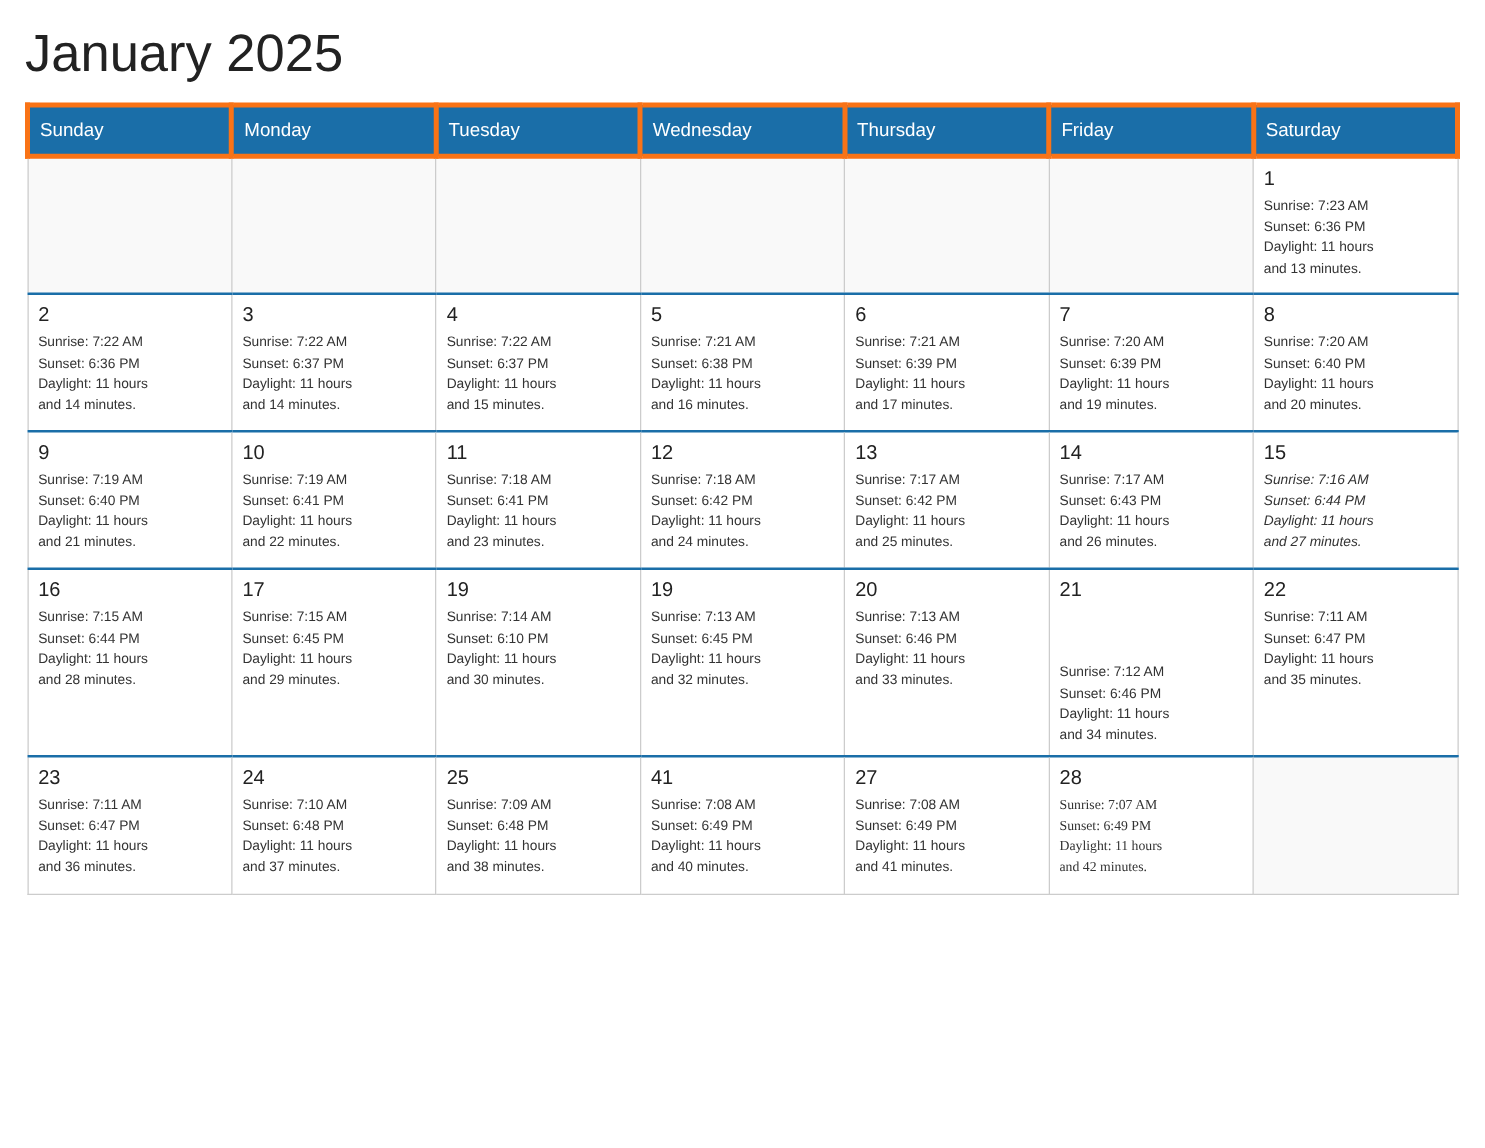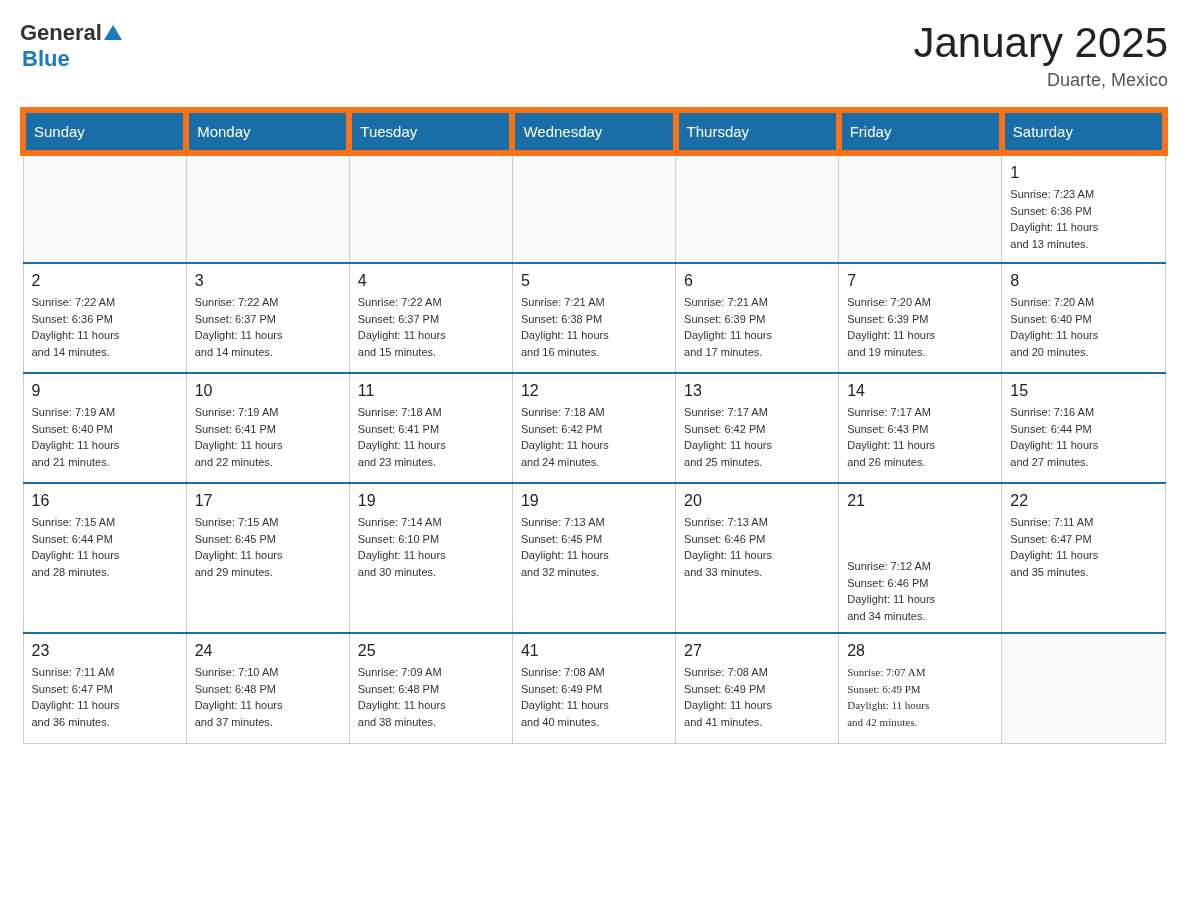--- a/index.html
+++ b/index.html
@@ -45,21 +45,21 @@
       border-collapse: collapse;
       border: 1px solid #aaa;
     }
     .calendar th {
       background-color: #1a6ea8;
       color: #fff;
       padding: 10px 8px;
       font-size: 15px;
       font-weight: normal;
       text-align: left;
-      border: 6px solid #f97316;
+      border: 4px solid #f97316;
     }
     .calendar td {
       vertical-align: top;
       padding: 8px;
       border: 1px solid #ccc;
       width: calc(100% / 7);
       min-height: 110px;
       height: 110px;
     }
     .day-number {
@@ -90,34 +90,22 @@
     .logo-line2 {
       display: flex;
       align-items: center;
       margin-left: 2px;
     }
   </style>
 </head>
 <body>
 
 <div class="header">
-  <div class="logo-wrapper">
-    <div class="logo-line1">
-      <span class="logo-text-general">General</span>
-      <svg width="22" height="22" viewBox="0 0 22 22">
-        <polygon points="2,18 20,18 11,3" fill="#1a7abf"></polygon>
-      </svg>
-    </div>
-    <div class="logo-line2">
-      <span class="logo-text-blue">Blue</span>
-    </div>
-  </div>
   <div class="title-section">
     <div class="month-title">January 2025</div>
-    <div class="location">Duarte, Mexico</div>
   </div>
 </div>
 
 <table class="calendar">
   <thead>
     <tr>
     <th>Sunday</th>
         <th>Monday</th>
         <th>Tuesday</th>
         <th>Wednesday</th>
@@ -231,21 +219,21 @@
         </td>
         <td>
           <div class="day-number">14</div>
           <div class="day-info" style="white-space: pre-line;">Sunrise: 7:17 AM
 Sunset: 6:43 PM
 Daylight: 11 hours
 and 26 minutes.</div>
         </td>
         <td>
           <div class="day-number">15</div>
-          <div class="day-info" style="white-space: pre-line;">Sunrise: 7:16 AM
+          <div class="day-info" style="white-space: pre-line; font-style: italic;">Sunrise: 7:16 AM
 Sunset: 6:44 PM
 Daylight: 11 hours
 and 27 minutes.</div>
         </td>
       </tr>
       <tr class="week-row">
         <td>
           <div class="day-number">16</div>
           <div class="day-info" style="white-space: pre-line;">Sunrise: 7:15 AM
 Sunset: 6:44 PM

